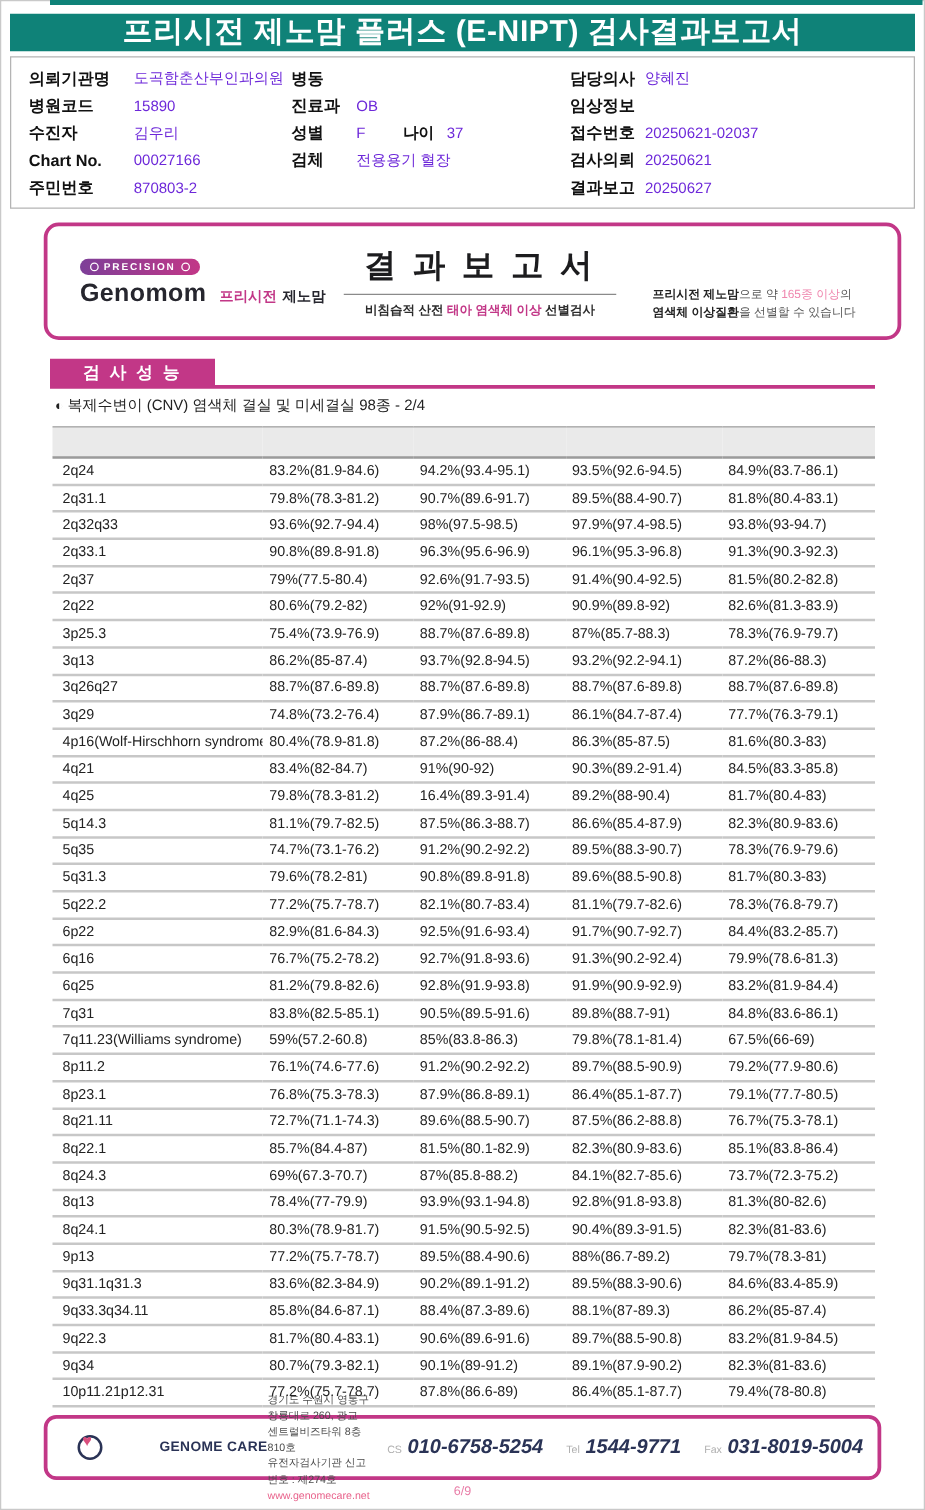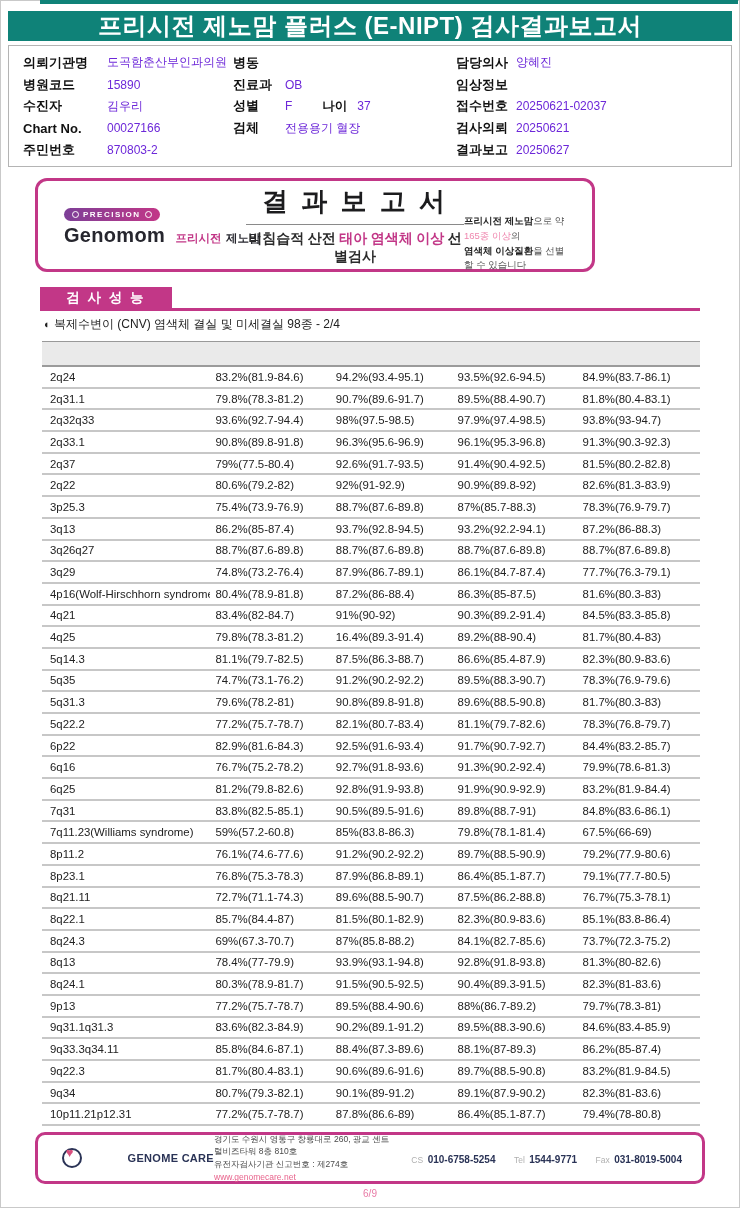--- a/index.html
+++ b/index.html
@@ -12,35 +12,35 @@
   
   .info-box{position:absolute;top:45px;left:8px;right:8px;height:120px;border:1px solid #b4b4b4;background:#fff;}
   .info-col{position:absolute;top:6px;font-size:12px;color:#1a1a1a;}
   .c1{left:14px}.c2{left:224px}.c3{left:447px}
   .info-row{height:21.8px;display:flex;align-items:center;white-space:nowrap;}
   .lbl{font-weight:bold;font-size:13px;color:#111;}
   .c1 .lbl{width:84px}.c2 .lbl{width:52px}.c3 .lbl{width:60px}
   .val{color:#6d28d9;}
   .lbl2{font-weight:bold;font-size:12.5px;color:#111;margin-left:30px;margin-right:10px;}
   
-  .report-box{position:absolute;top:178px;left:35px;width:560px;height:94px;border:3px solid #C23787;
+  .report-box{position:absolute;top:178px;left:35px;width:686px;height:94px;border:3px solid #C23787;
               border-radius:12px;box-sizing:border-box;display:flex;align-items:center;background:#fff;}
   .rb-left{width:208px;padding-left:26px;box-sizing:border-box;}
   .precision-pill{display:inline-flex;align-items:center;gap:4px;background:linear-gradient(90deg,#7d3f98,#C23787);
                   color:#fff;font-size:8px;font-weight:bold;letter-spacing:1.5px;padding:2px 8px;border-radius:9px;}
   .ring{width:5px;height:5px;border:1px solid #fff;border-radius:50%;display:inline-block;}
   .logo-line{margin-top:2px;white-space:nowrap;}
   .genomom{font-size:20px;font-weight:800;color:#26262e;letter-spacing:0.3px;}
   .kr{font-size:11.5px;font-weight:bold;}
   .kr-pink{color:#C23787;margin-left:6px;}
   .kr-dark{color:#26262e;}
   .rb-center{flex:1;text-align:center;}
   .rb-title{font-size:26px;font-weight:bold;color:#1c1c1e;letter-spacing:3px;}
   .rb-underline{width:218px;border-bottom:1px solid #8a8a8a;margin:5px auto 5px auto;}
-  .rb-sub{font-size:14px;color:#2b2b2b;font-weight:bold;font-family:Liberation Serif, serif;}
+  .rb-sub{font-size:10px;color:#2b2b2b;font-weight:bold;}
   .rb-sub .hl{color:#C23787;}
   .rb-note{width:196px;font-size:9.5px;color:#555;line-height:1.55;padding-right:20px;box-sizing:border-box;margin-top:37px;}
   .rb-note .b{color:#222;font-weight:bold;}
   .rb-note .pink{color:#EF86AE;}
   
   .section-bar{position:absolute;top:287px;left:40px;right:40px;border-bottom:3px solid #C23787;}
   .section-label{width:132px;height:21px;background:#C23787;color:#fff;font-size:13.5px;font-weight:bold;
                  text-align:center;line-height:21px;letter-spacing:2px;}
   .cnv-line{position:absolute;top:316px;left:44px;font-size:12px;color:#222;}
   .bullet{font-size:11px;}
@@ -57,21 +57,21 @@
   .gc-logo{display:flex;align-items:center;gap:6px;margin-left:24px;width:152px;}
   .gc-mark{position:relative;width:28px;height:24px;}
   .gc-g{width:16px;height:16px;border:2.8px solid #2a3356;border-radius:50%;position:absolute;top:2px;left:0;}
   .gc-heart{position:absolute;right:0;top:-1px;color:#d94f7e;font-size:13px;}
   .gc-text{font-size:11px;font-weight:bold;color:#2a3356;letter-spacing:0.3px;white-space:nowrap;margin-left:48px;}
   .addr{flex:1;font-size:8.5px;color:#4a4a4a;line-height:1.5;}
   .addr .web{color:#e8638c;}
   .contacts{margin-right:20px;white-space:nowrap;}
   .contact{margin-left:14px;}
   .clbl{color:#b0b0b0;font-size:8.5px;margin-top:48px;}
-  .cnum{color:#2a3356;font-weight:bold;font-size:10px;}
+  .cnum{color:#2a3356;font-weight:bold;font-size:16px;font-style:italic;}
   .page-num{position:absolute;top:1188px;left:0;width:100%;text-align:center;font-size:10px;color:#e87ba6;}
 </style>
 </head>
 <body>
 
 <div class="page">
 
   <div class="top-strip"></div>
 
   <div class="title-bar">

